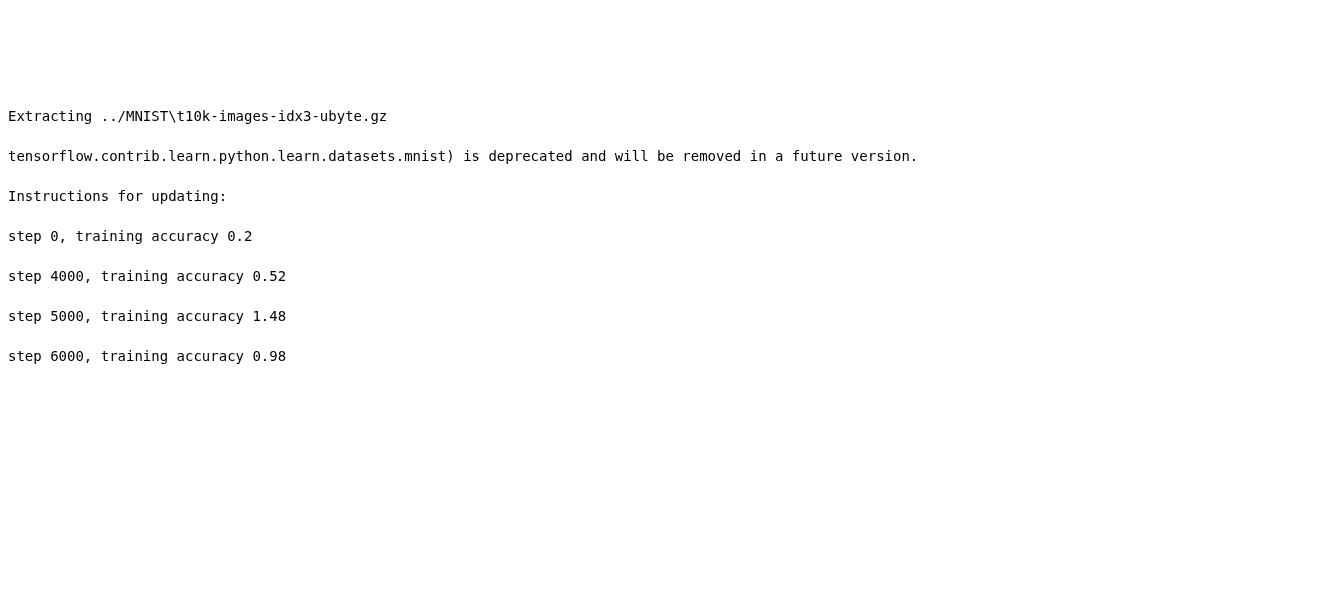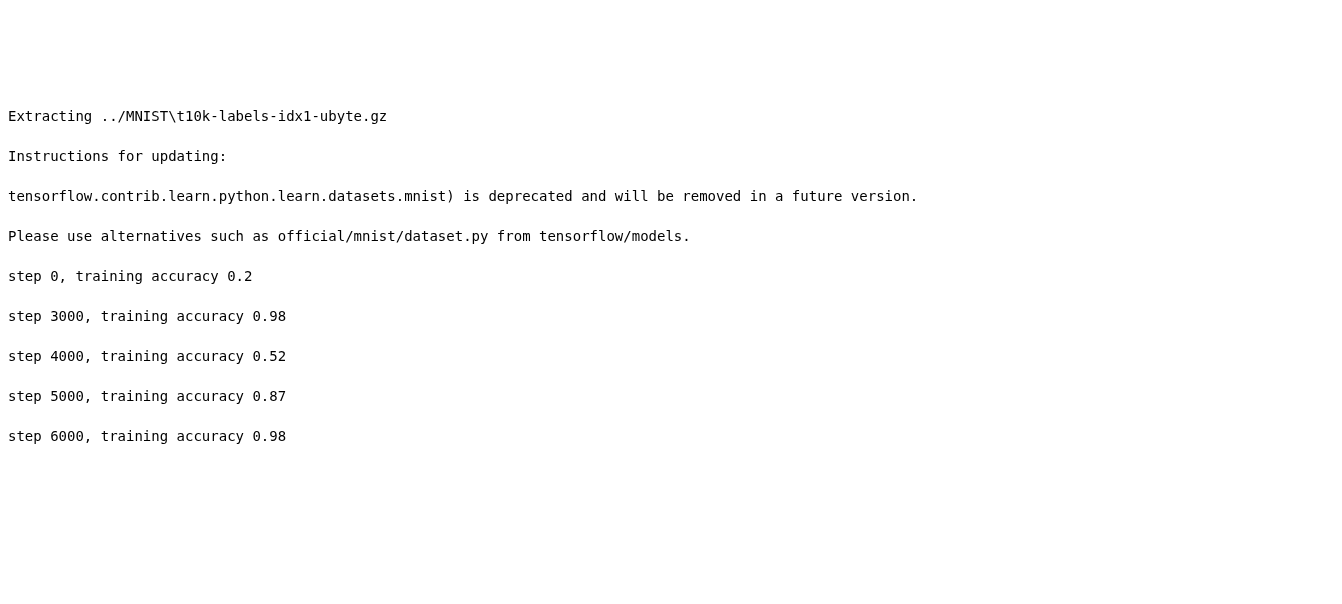--- a/index.html
+++ b/index.html
@@ -23,28 +23,26 @@
     .output-line {
       display: block;
     }
   </style>
 </head>
 <body>
 
 
 
 <div class="output-area">
-<span class="output-line">Extracting ../MNIST\t10k-labels-idx1-ubyte.gz</span>
+<span class="output-line">Extracting ../MNIST\t10k-images-idx3-ubyte.gz</span>
+<span class="output-line">tensorflow.contrib.learn.python.learn.datasets.mnist) is deprecated and will be removed in a future version.</span>
 <span class="output-line">Instructions for updating:</span>
-<span class="output-line">tensorflow.contrib.learn.python.learn.datasets.mnist) is deprecated and will be removed in a future version.</span>
-<span class="output-line">Please use alternatives such as official/mnist/dataset.py from tensorflow/models.</span>
 <span class="output-line">step 0, training accuracy 0.2</span>
-<span class="output-line">step 3000, training accuracy 0.98</span>
 <span class="output-line">step 4000, training accuracy 0.52</span>
-<span class="output-line">step 5000, training accuracy 0.87</span>
+<span class="output-line">step 5000, training accuracy 1.48</span>
 <span class="output-line">step 6000, training accuracy 0.98</span>
 
 
 
 
 
 
 
 
 

